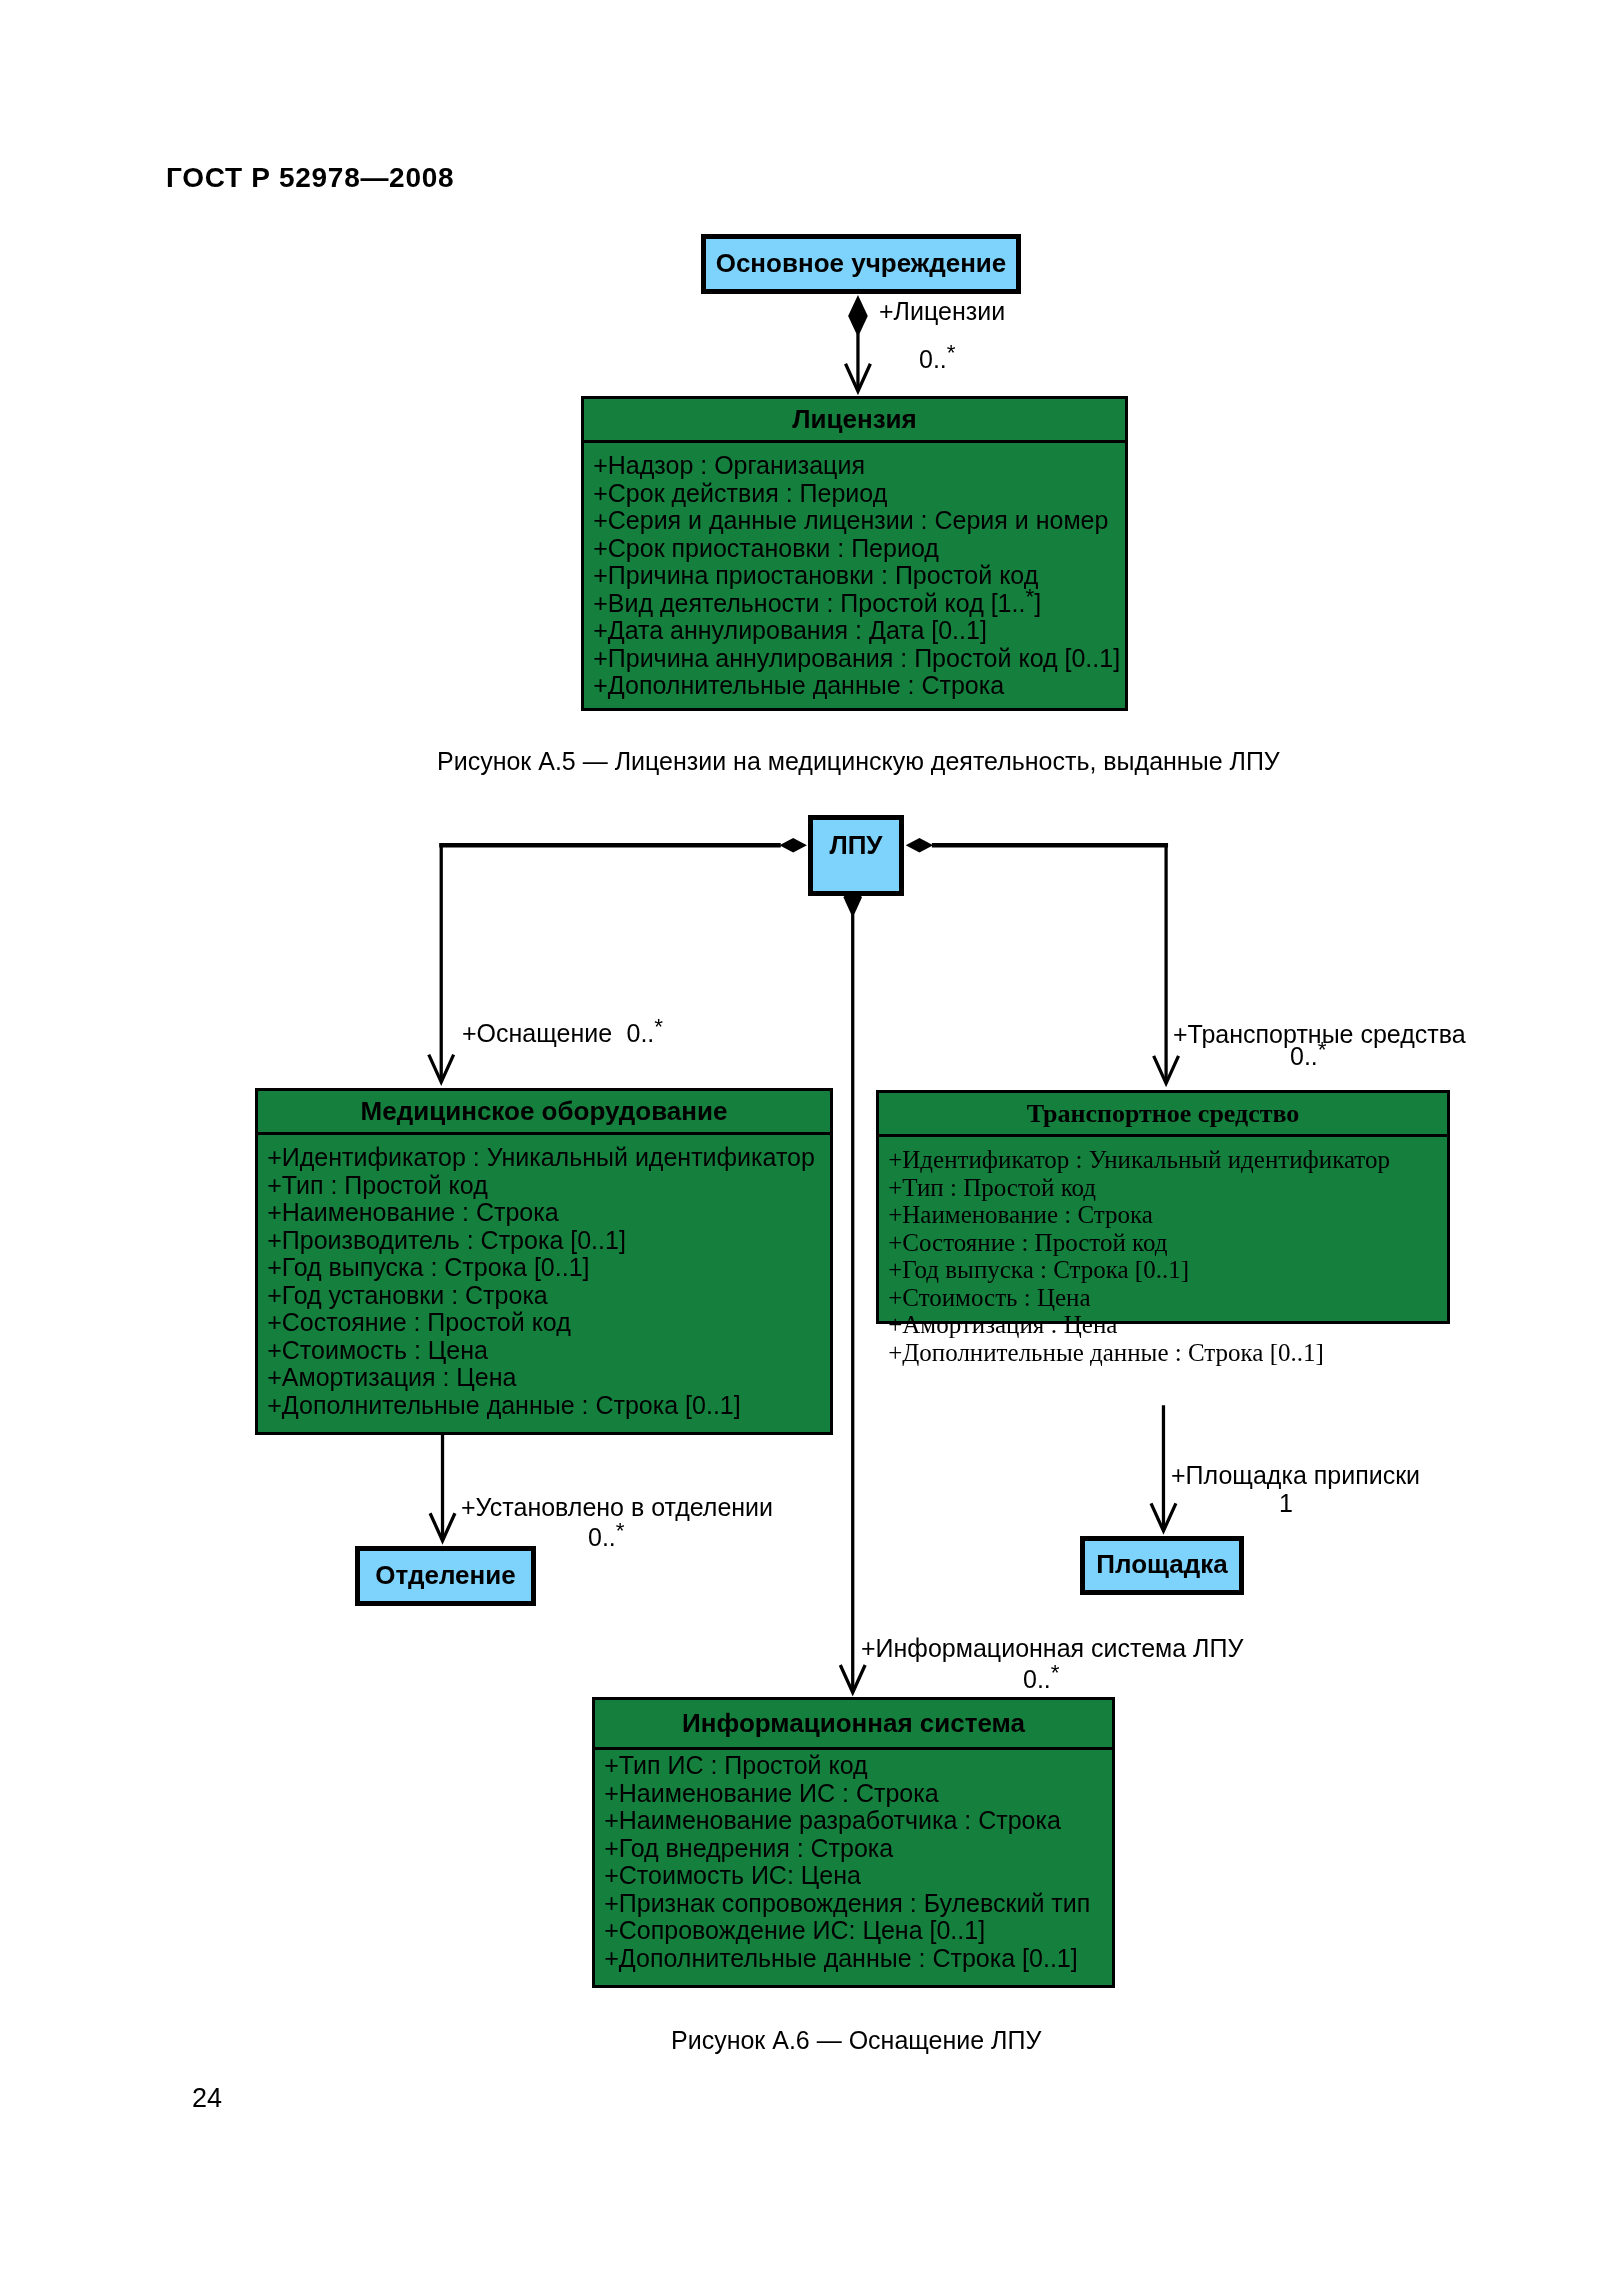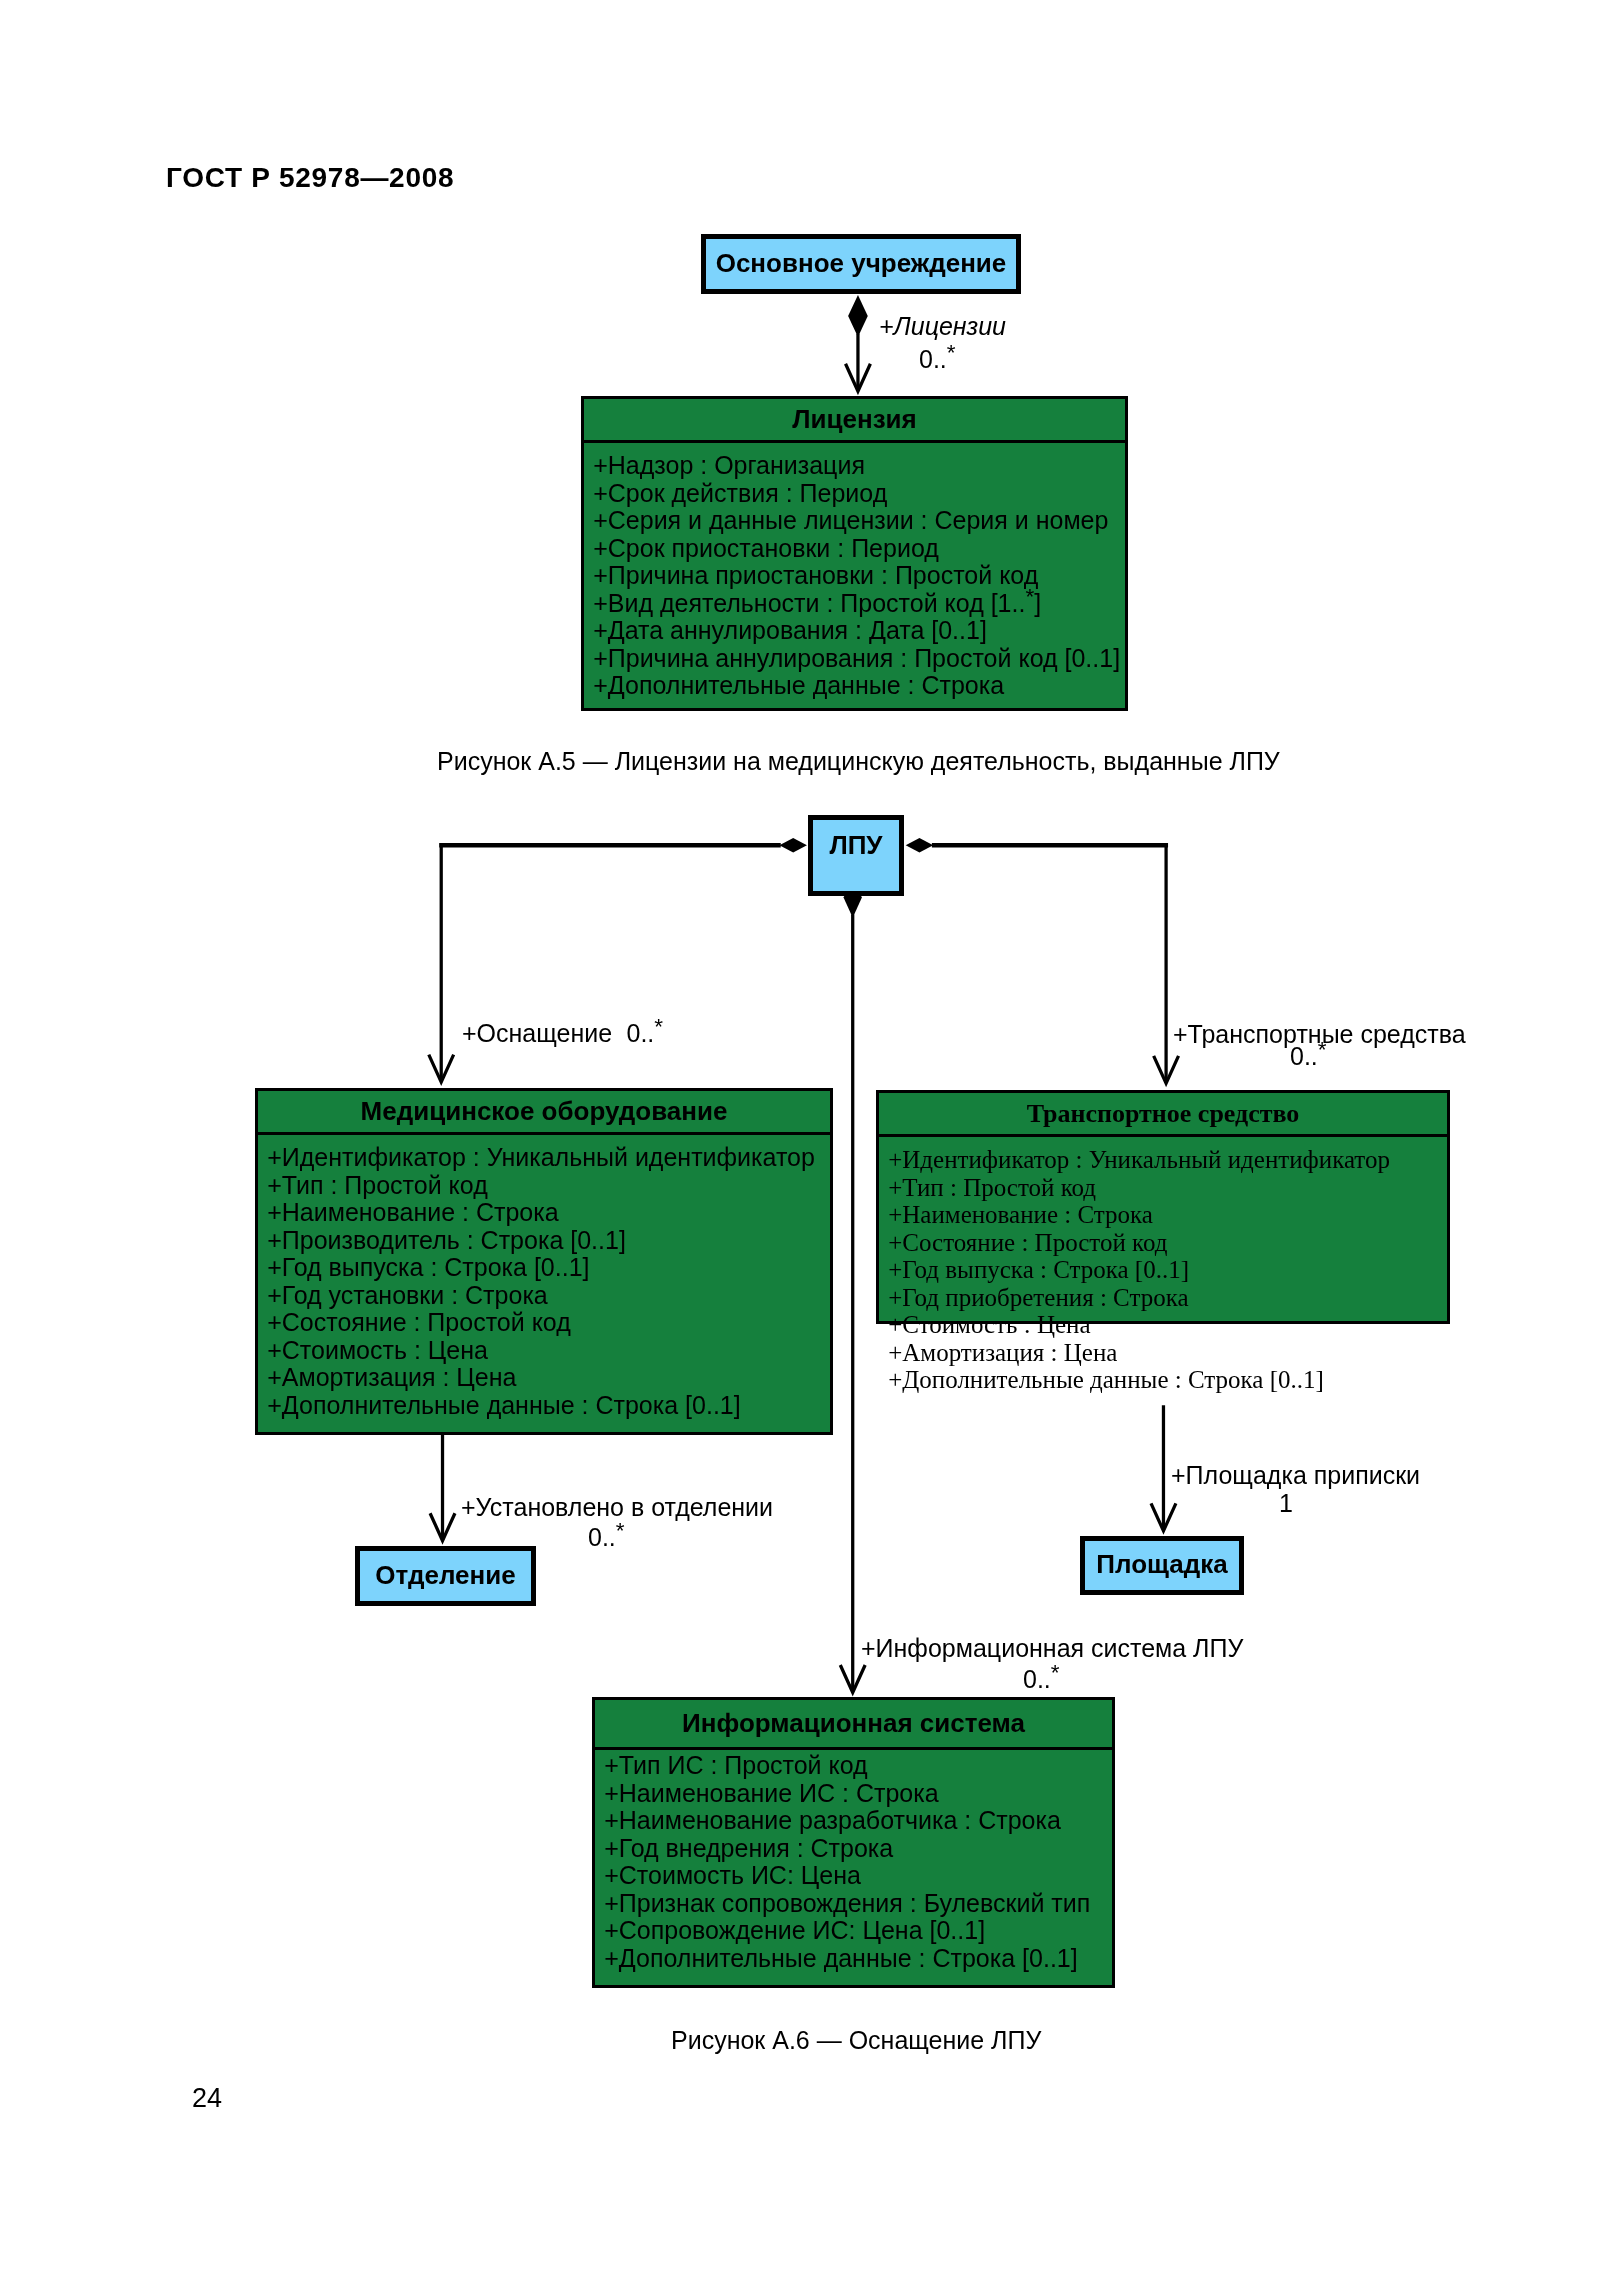--- a/index.html
+++ b/index.html
@@ -120,21 +120,21 @@
     <g>
       <line x1="1778" y1="2148" x2="1778" y2="2338" stroke="#000" stroke-width="5"></line>
       <path d="M1759,2298 L1778,2340 L1797,2298" fill="none" stroke="#000" stroke-width="5"></path>
     </g>
   </svg>
 
   <div class="abs uml-simple" style="left:701px; top:234px; width:320px; height:60px; line-height:48px;">
     <span>Основное учреждение</span>
   </div>
 
-  <div class="abs conn-label" style="left:879px; top:312px;font-style:italic;">+Лицензии</div>
+  <div class="abs conn-label" style="left:879px; top:297px;">+Лицензии</div>
   <div class="abs conn-mult" style="left:919px; top:345px;">0..<sup>*</sup></div>
 
   <div class="abs uml-class" style="left:581px; top:396px; width:547px; height:315px;">
     <div class="uml-title">Лицензия</div>
     <div class="uml-attrs">
         <div>+Надзор : Организация</div>
         <div>+Срок действия : Период</div>
         <div>+Серия и данные лицензии : Серия и номер</div>
         <div>+Срок приостановки : Период</div>
         <div>+Причина приостановки : Простой код</div>
@@ -184,21 +184,20 @@
   </div>
 
   <div class="abs uml-class" style="left:876px; top:1090px; width:574px; height:234px;font-family:Liberation Serif, serif;">
     <div class="uml-title">Транспортное средство</div>
     <div class="uml-attrs">
         <div>+Идентификатор : Уникальный идентификатор</div>
         <div>+Тип : Простой код</div>
         <div>+Наименование : Строка</div>
         <div>+Состояние : Простой код</div>
         <div>+Год выпуска : Строка [0..1]</div>
-        <div>+Год приобретения : Строка</div>
         <div>+Стоимость : Цена</div>
         <div>+Амортизация : Цена</div>
         <div>+Дополнительные данные : Строка [0..1]</div>
       </div>
   </div>
 
   <div class="abs uml-class" style="left:592px; top:1697px; width:523px; height:291px;">
     <div class="uml-title" style="height:50px; line-height:46px;">Информационная система</div>
     <div class="uml-attrs" style="padding-top:2px;">
         <div>+Тип ИС : Простой код</div>

